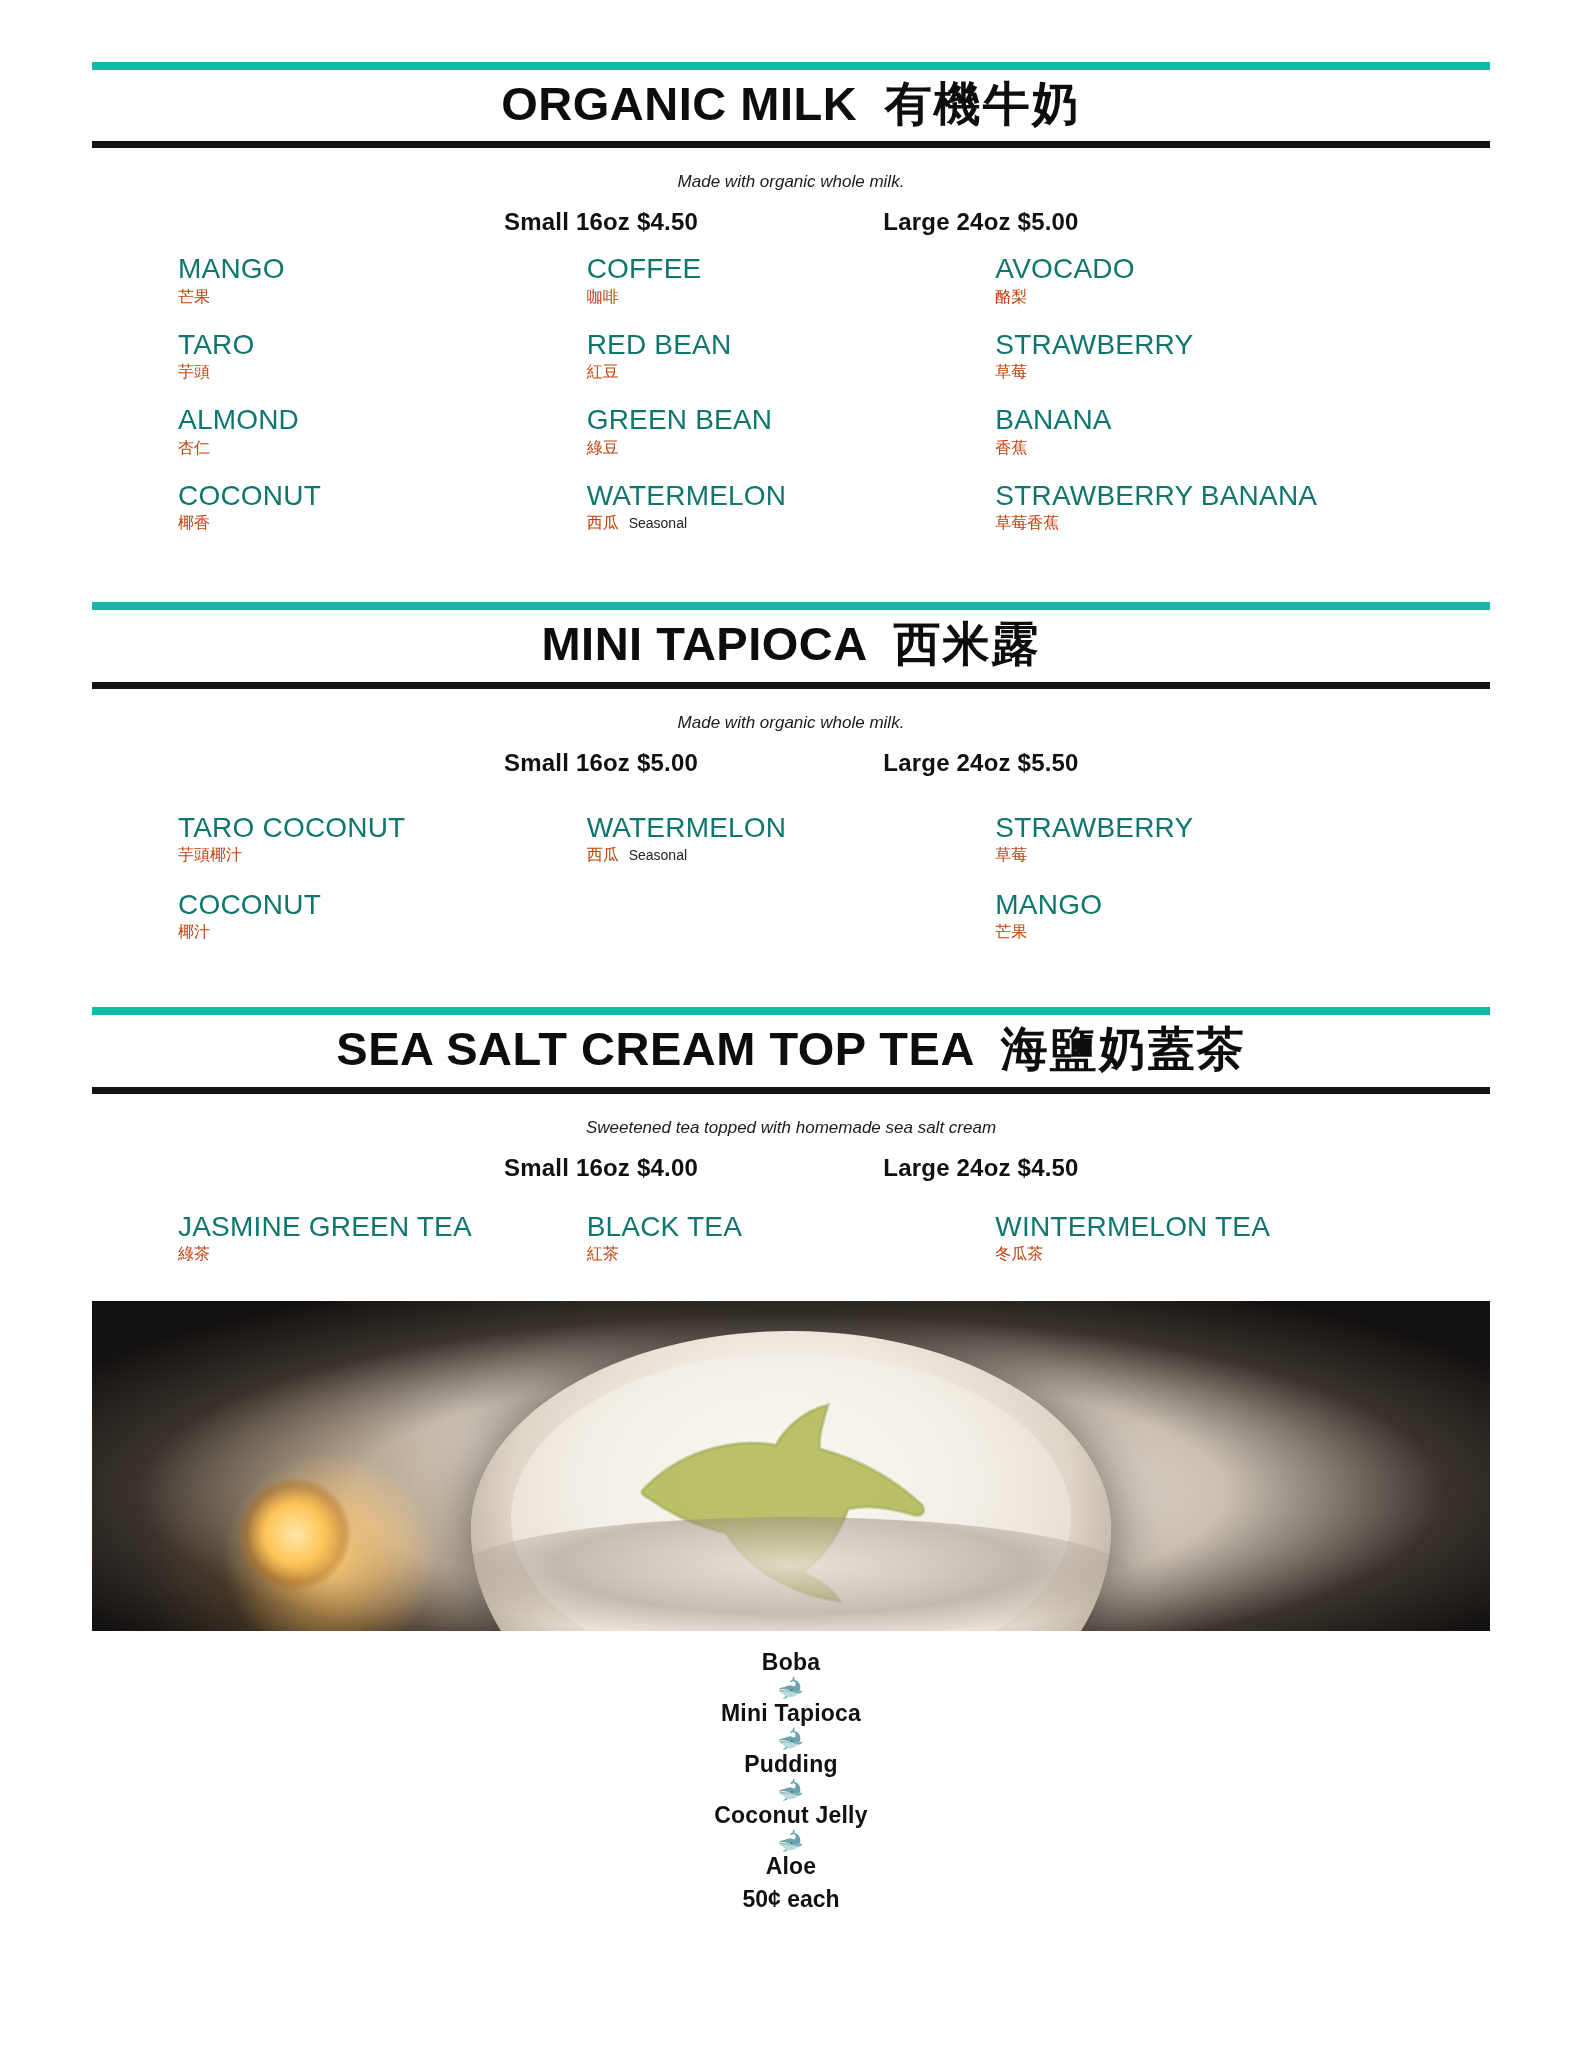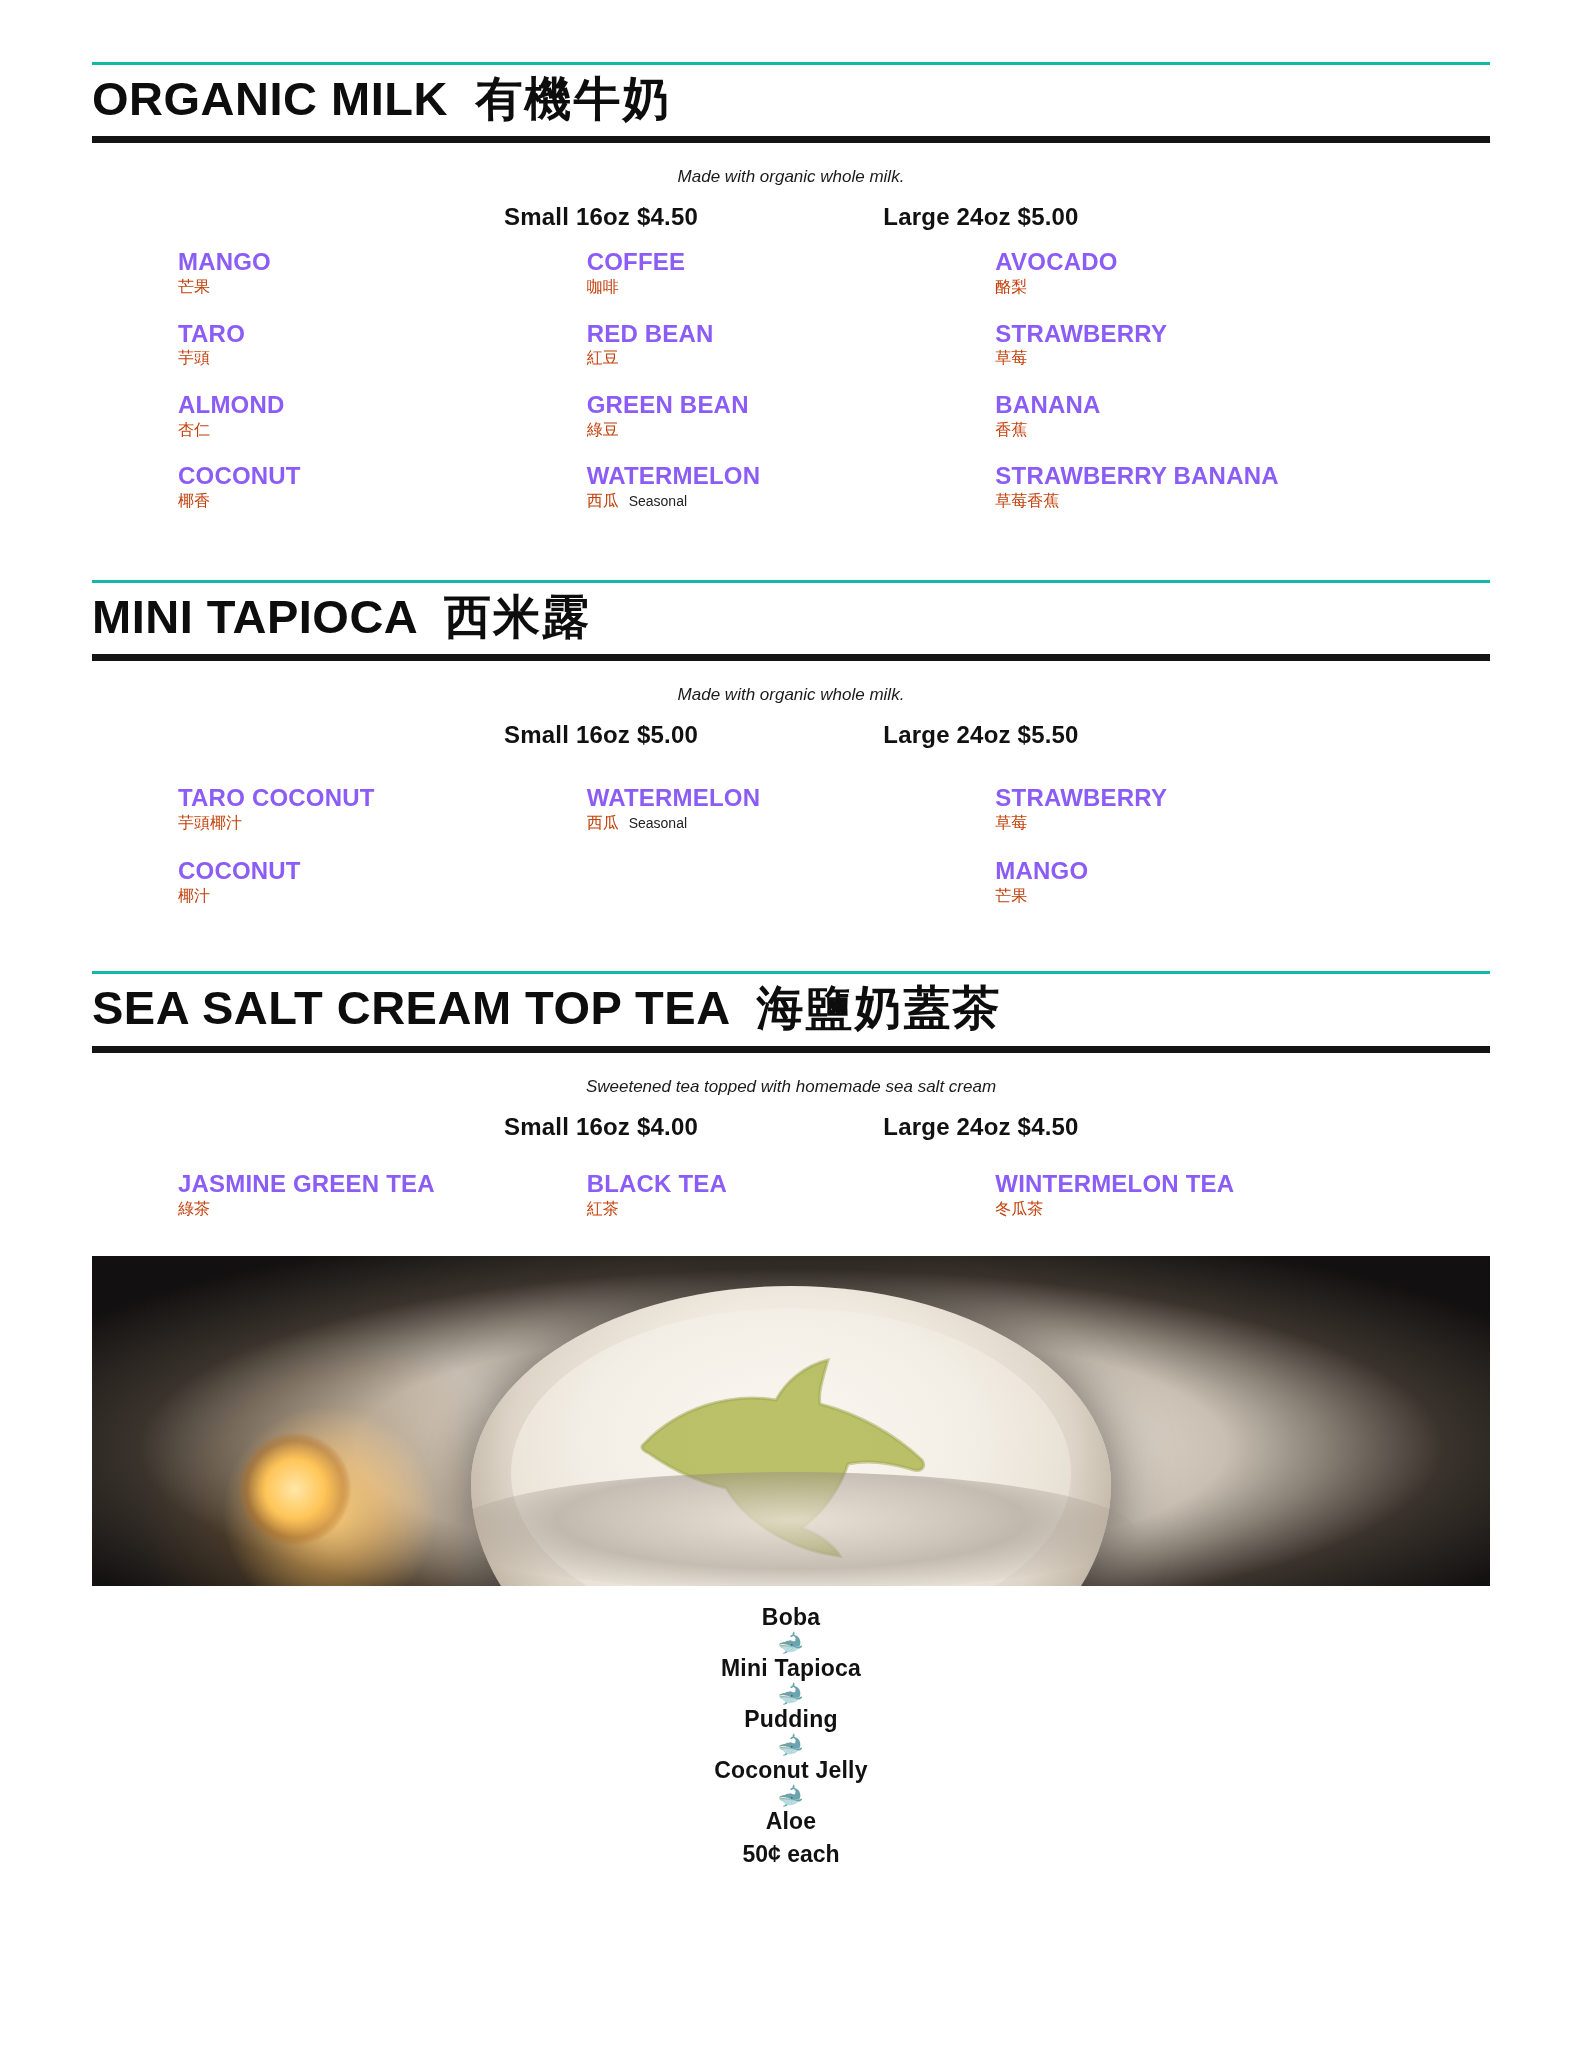--- a/index.html
+++ b/index.html
@@ -19,24 +19,24 @@
   .page {
     width: 1582px;
     height: 2048px;
     padding: 0;
     position: relative;
   }
 
   
   .section-header {
     margin: 0 92px 0 92px;
-    border-top: 3px solid #14b8a6;
+    border-top: 8px solid #14b8a6;
     border-bottom: 7px solid #141414;
     padding: 6px 0 10px 0;
-    text-align: left;
+    text-align: center;
   }
   .section-header h2 {
     margin: 0;
     font-size: 47px;
     font-weight: bold;
     letter-spacing: 0.5px;
     line-height: 1.18;
     color: #0d0d0d;
     white-space: nowrap;
   }
@@ -71,25 +71,25 @@
     display: grid;
     grid-template-columns: 1fr 1fr 1fr;
     margin: 18px 92px 0 92px;
     padding: 0 86px 0 86px;
     row-gap: 22px;
   }
   .flavor {
     padding-right: 10px;
   }
   .flavor .en {
-    font-size: 24px;
-    font-weight: bold;
+    font-size: 28px;
+    font-weight: normal;
     letter-spacing: 0.2px;
     line-height: 1.08;
-    color: #8b5cf6;
+    color: #0f766e;
     white-space: nowrap;
   }
   .flavor .cn-row {
     display: flex;
     align-items: baseline;
     gap: 10px;
     margin-top: 2px;
   }
   .flavor .cn {
     font-family: "DejaVu Sans", sans-serif;

